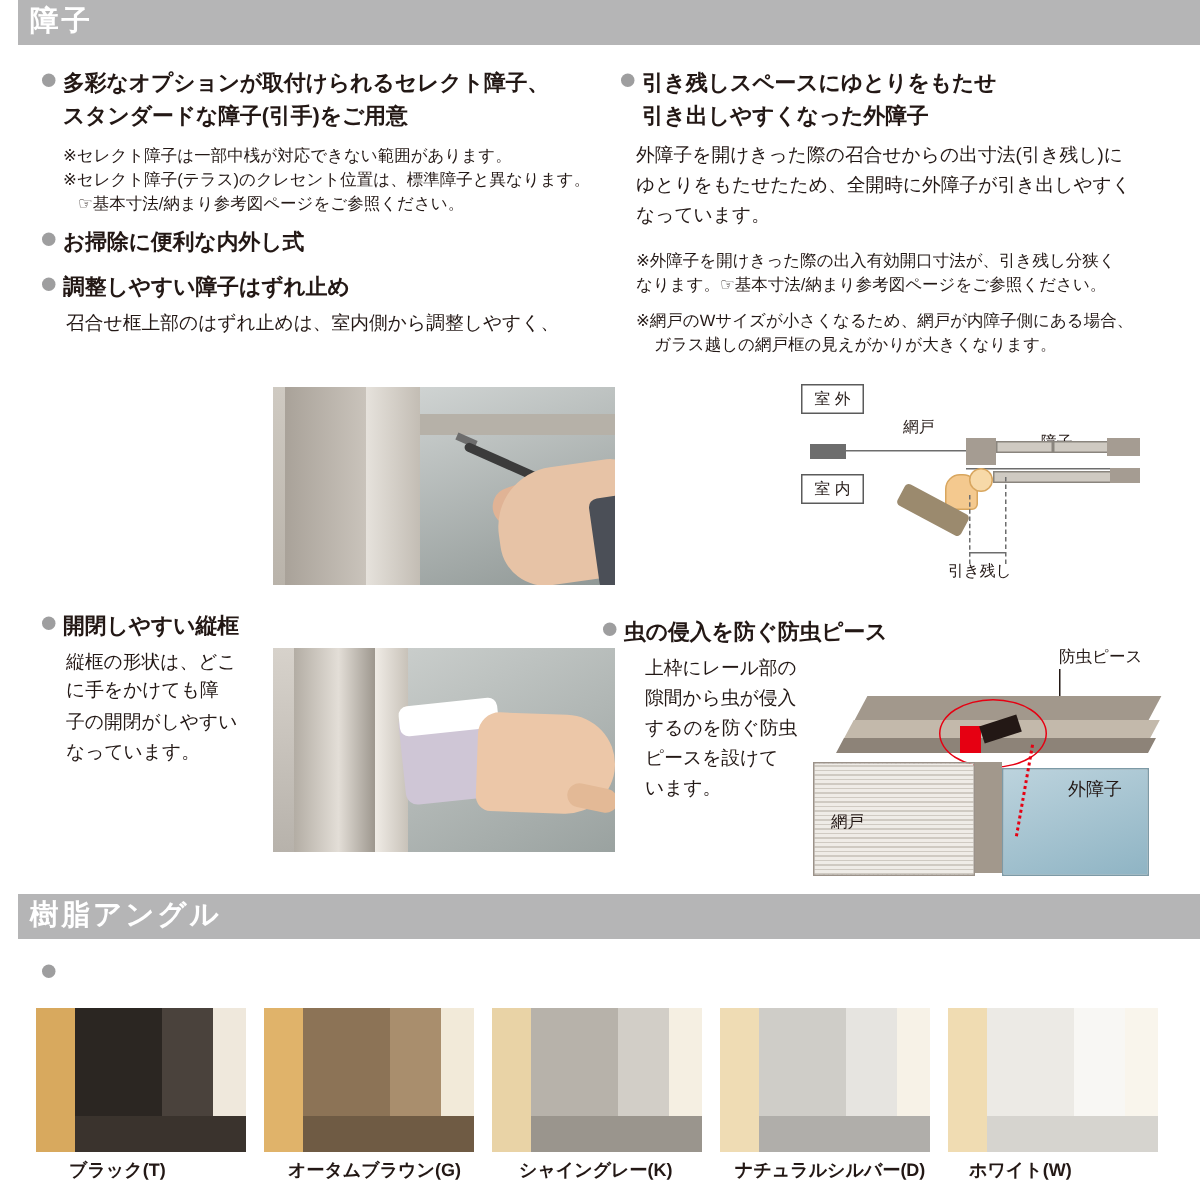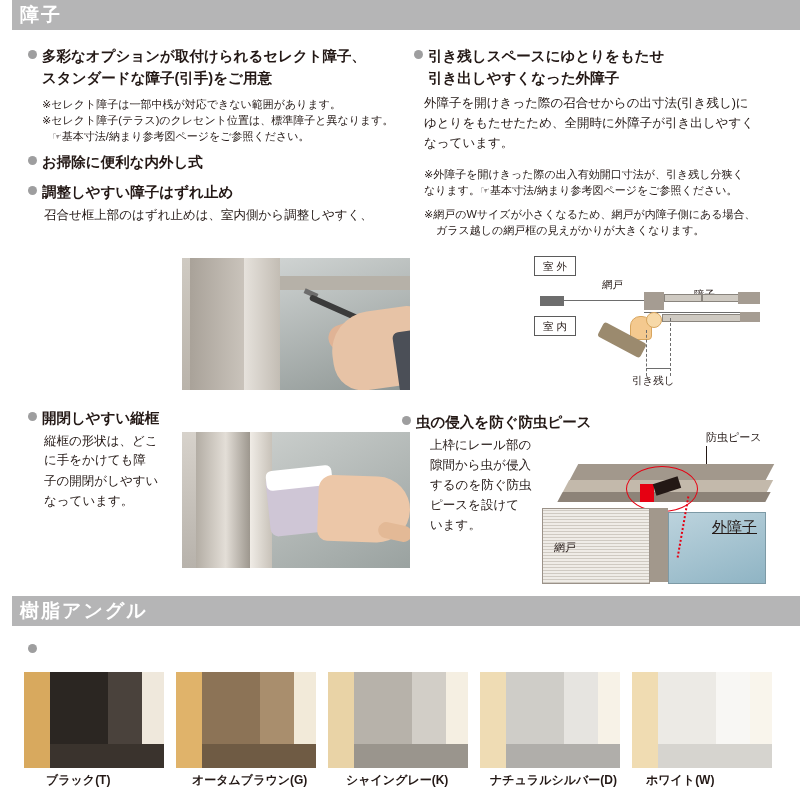--- a/index.html
+++ b/index.html
@@ -249,21 +249,21 @@
 
     <div class="d2-circle" style="left:110px;top:36px;width:70px;height:44px;"></div>
     <div class="d2-red" style="left:124px;top:54px;width:14px;height:18px;"></div>
     <div style="position:absolute;left:138px;top:50px;width:26px;height:12px;background:#231815;transform:rotate(-18deg);"></div>
 
     <div class="d2-mesh" style="left:26px;top:78px;width:106px;height:74px;"></div>
     <div class="diag-txt" style="left:38px;top:110px;font-size:11px;color:#231815;">網戸</div>
 
     <div class="d2-frame" style="left:134px;top:78px;width:18px;height:74px;background:#a2988c;"></div>
     <div class="d2-glass" style="left:152px;top:82px;width:96px;height:70px;"></div>
-    <div class="diag-txt" style="left:196px;top:88px;font-size:15px;text-decoration:underline;">外障子</div>
+    <div class="diag-txt" style="left:196px;top:88px;font-size:12px;">外障子</div>
     <div class="d2-dash" style="left:166px;top:66px;height:62px;transform:rotate(10deg);"></div>
   </div>
 
   <div class="section-bar" id="sec2">
     <div class="bar-accent"></div>
     <div class="bar-title">樹脂アングル</div>
   </div>
 
   <div class="bullet" style="left:28px;top:640px;width:480px;font-size:15px;">
     <span class="dot"></span>

